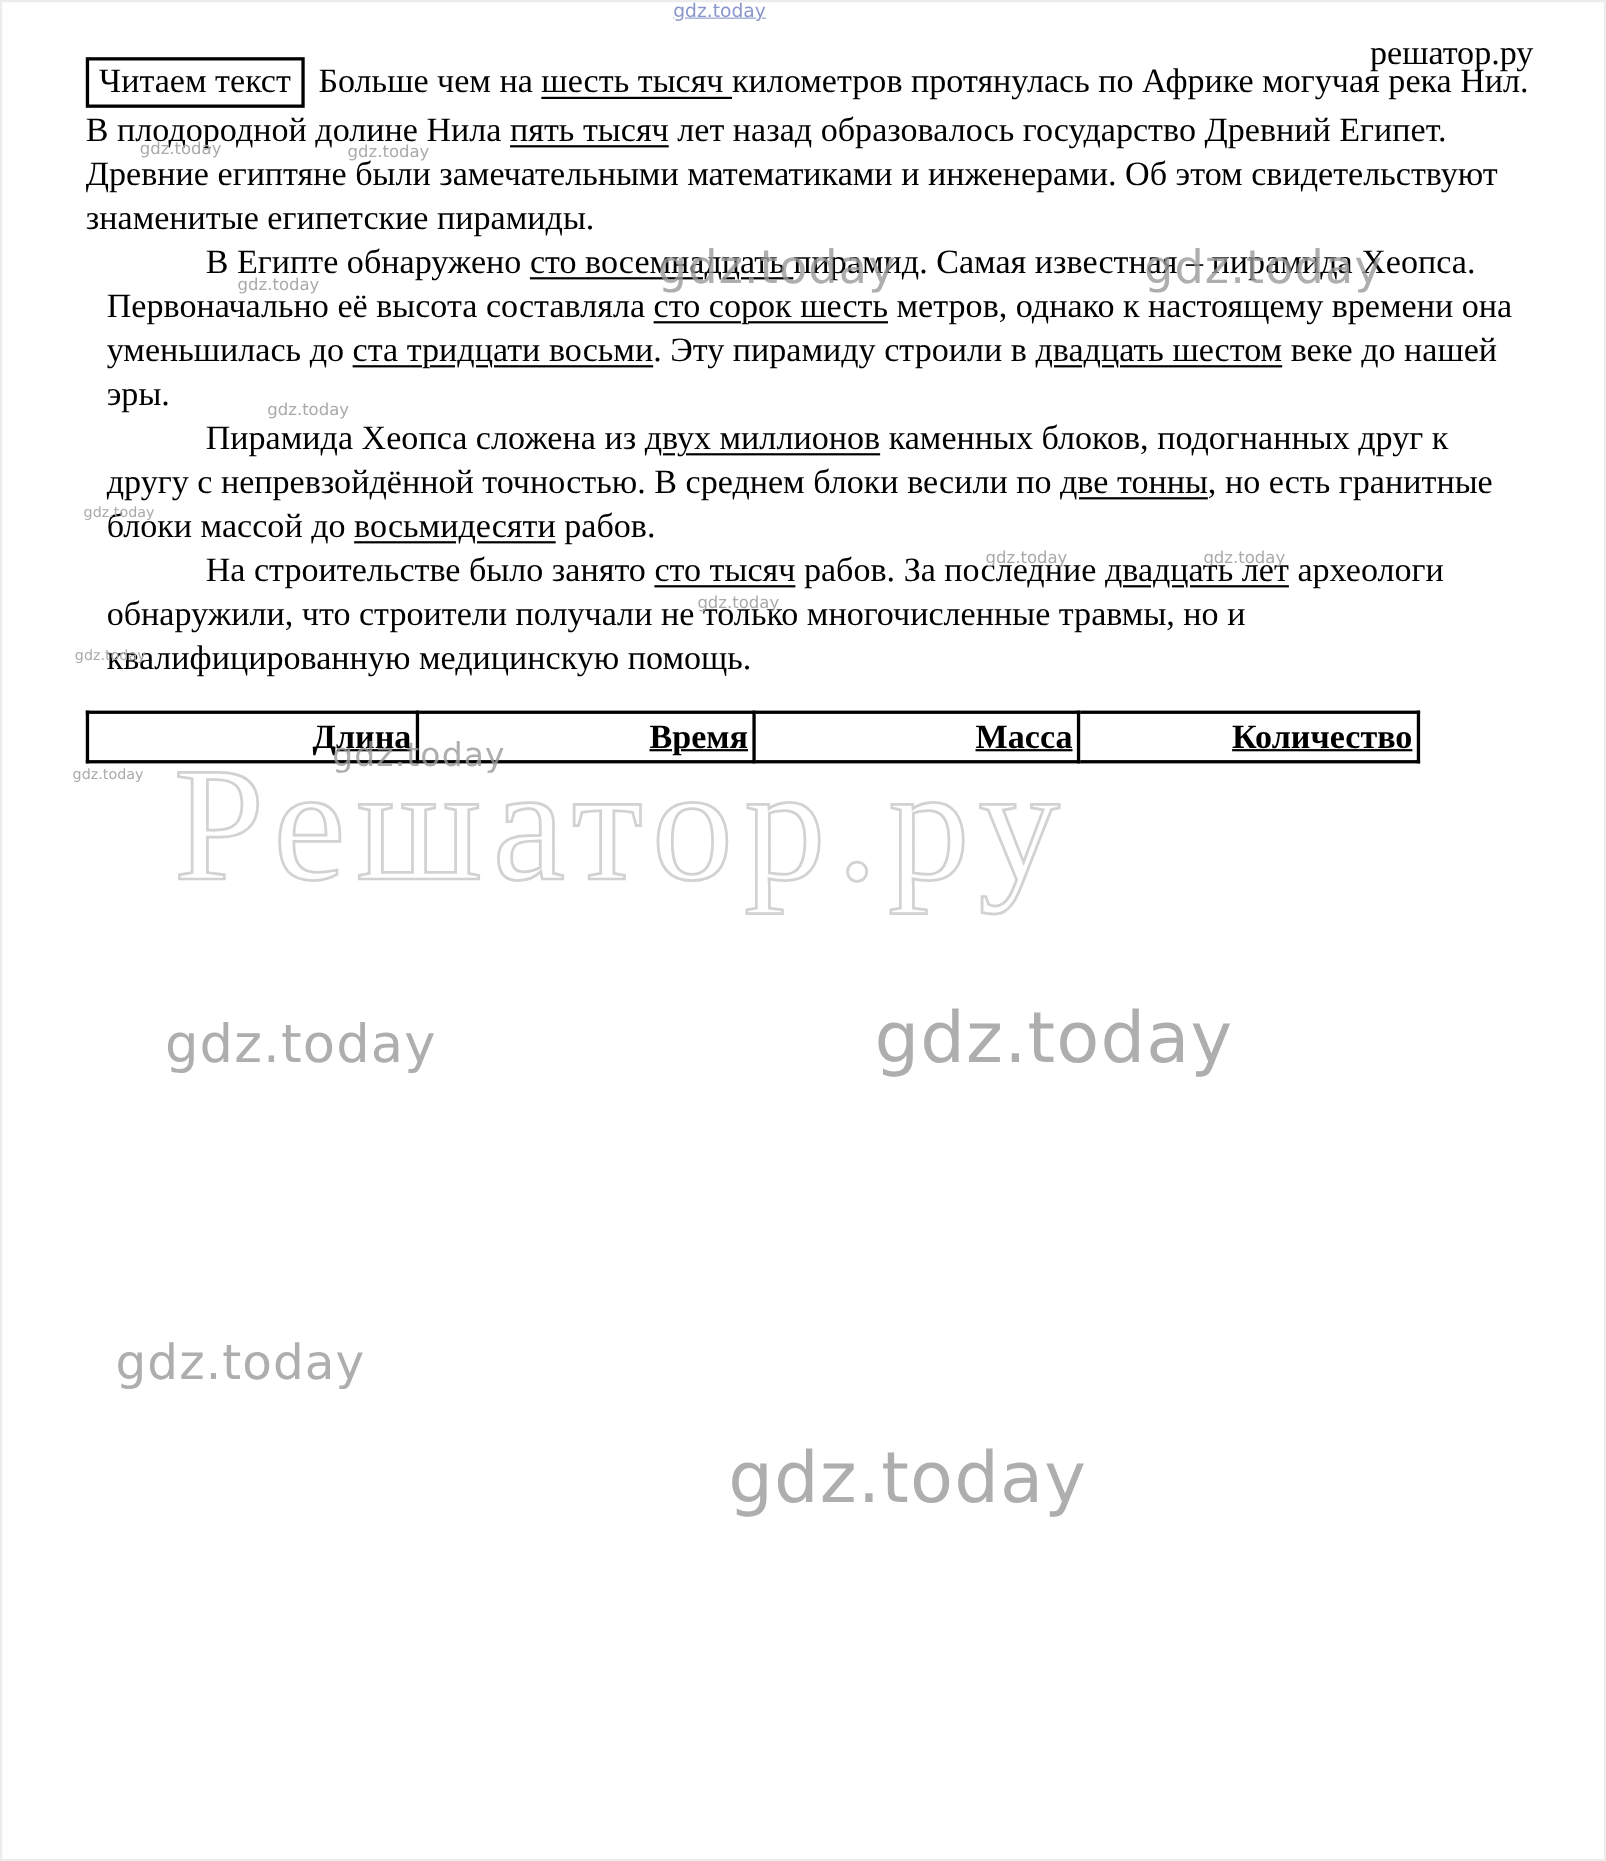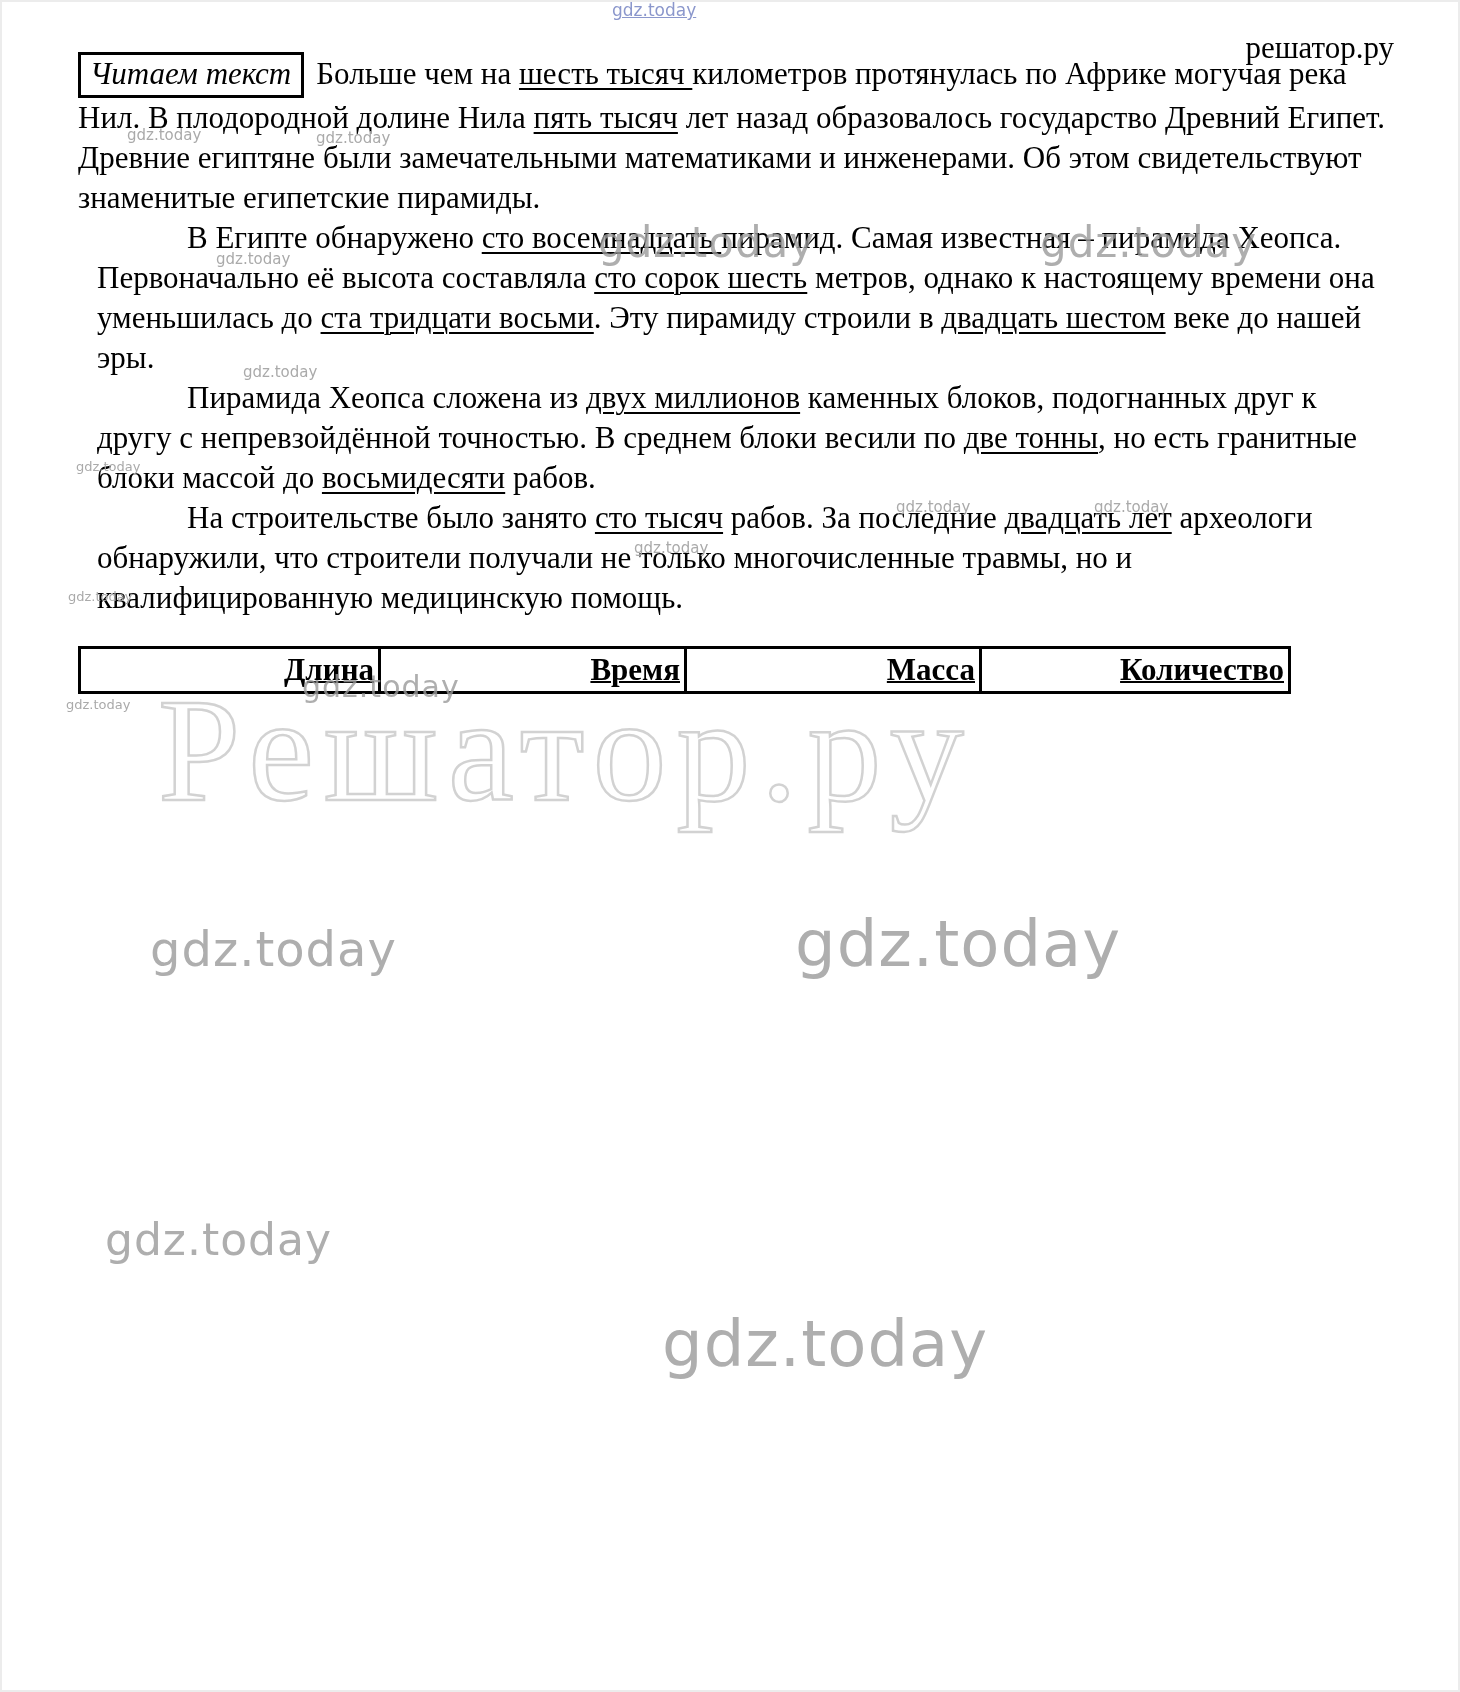--- a/index.html
+++ b/index.html
@@ -19,21 +19,20 @@
     font-size:31px; line-height:40px;
   }
   .para { text-align:left; }
   .para.indent { text-indent:90px;margin-left:19px; }
   .badge {
     display:inline-block;
     border:3px solid #000;
     padding:0 10px 2px 9px;
     margin-right:12px;
     line-height:38px;
-    font-style:italic;
   }
   .u { text-decoration:underline; text-decoration-thickness:2px; text-underline-offset:4px;text-align:center; }
   .site-label {
     position:absolute; top:30px; right:66px;
     font-size:31px; z-index:4;
   }
   table.summary {
     border-collapse:collapse;
     margin-top:28px;
     width:1210px;

